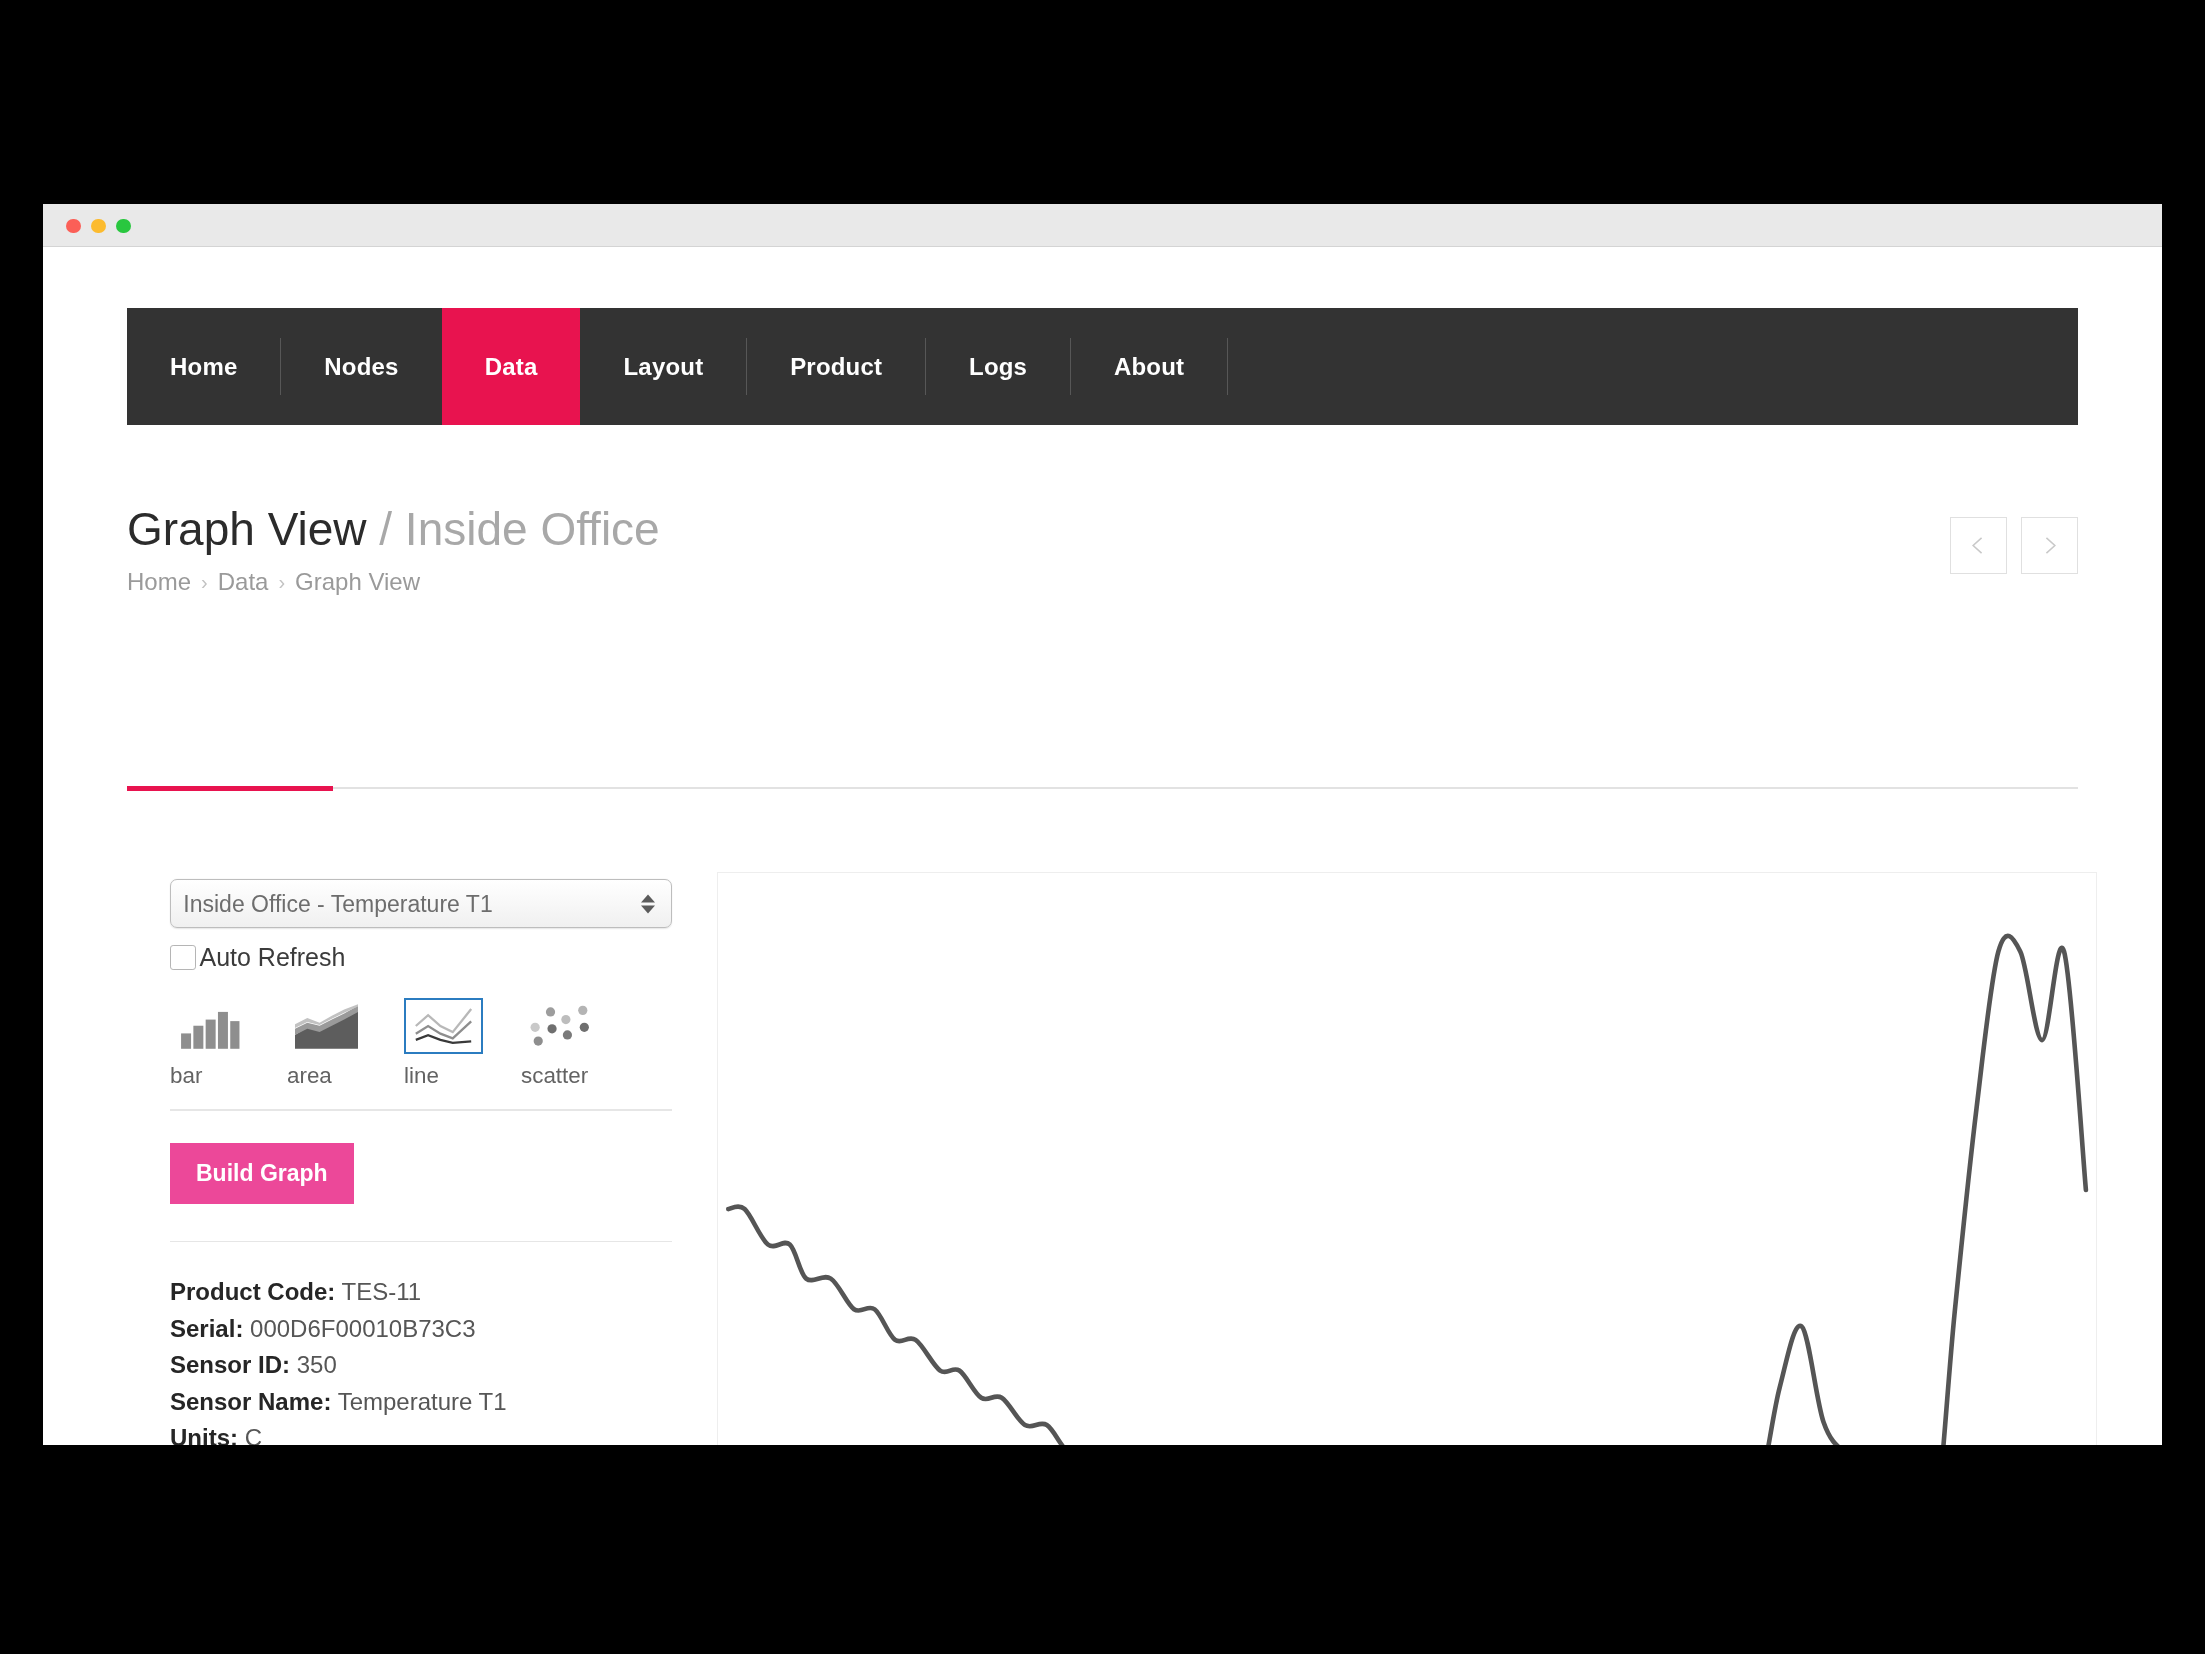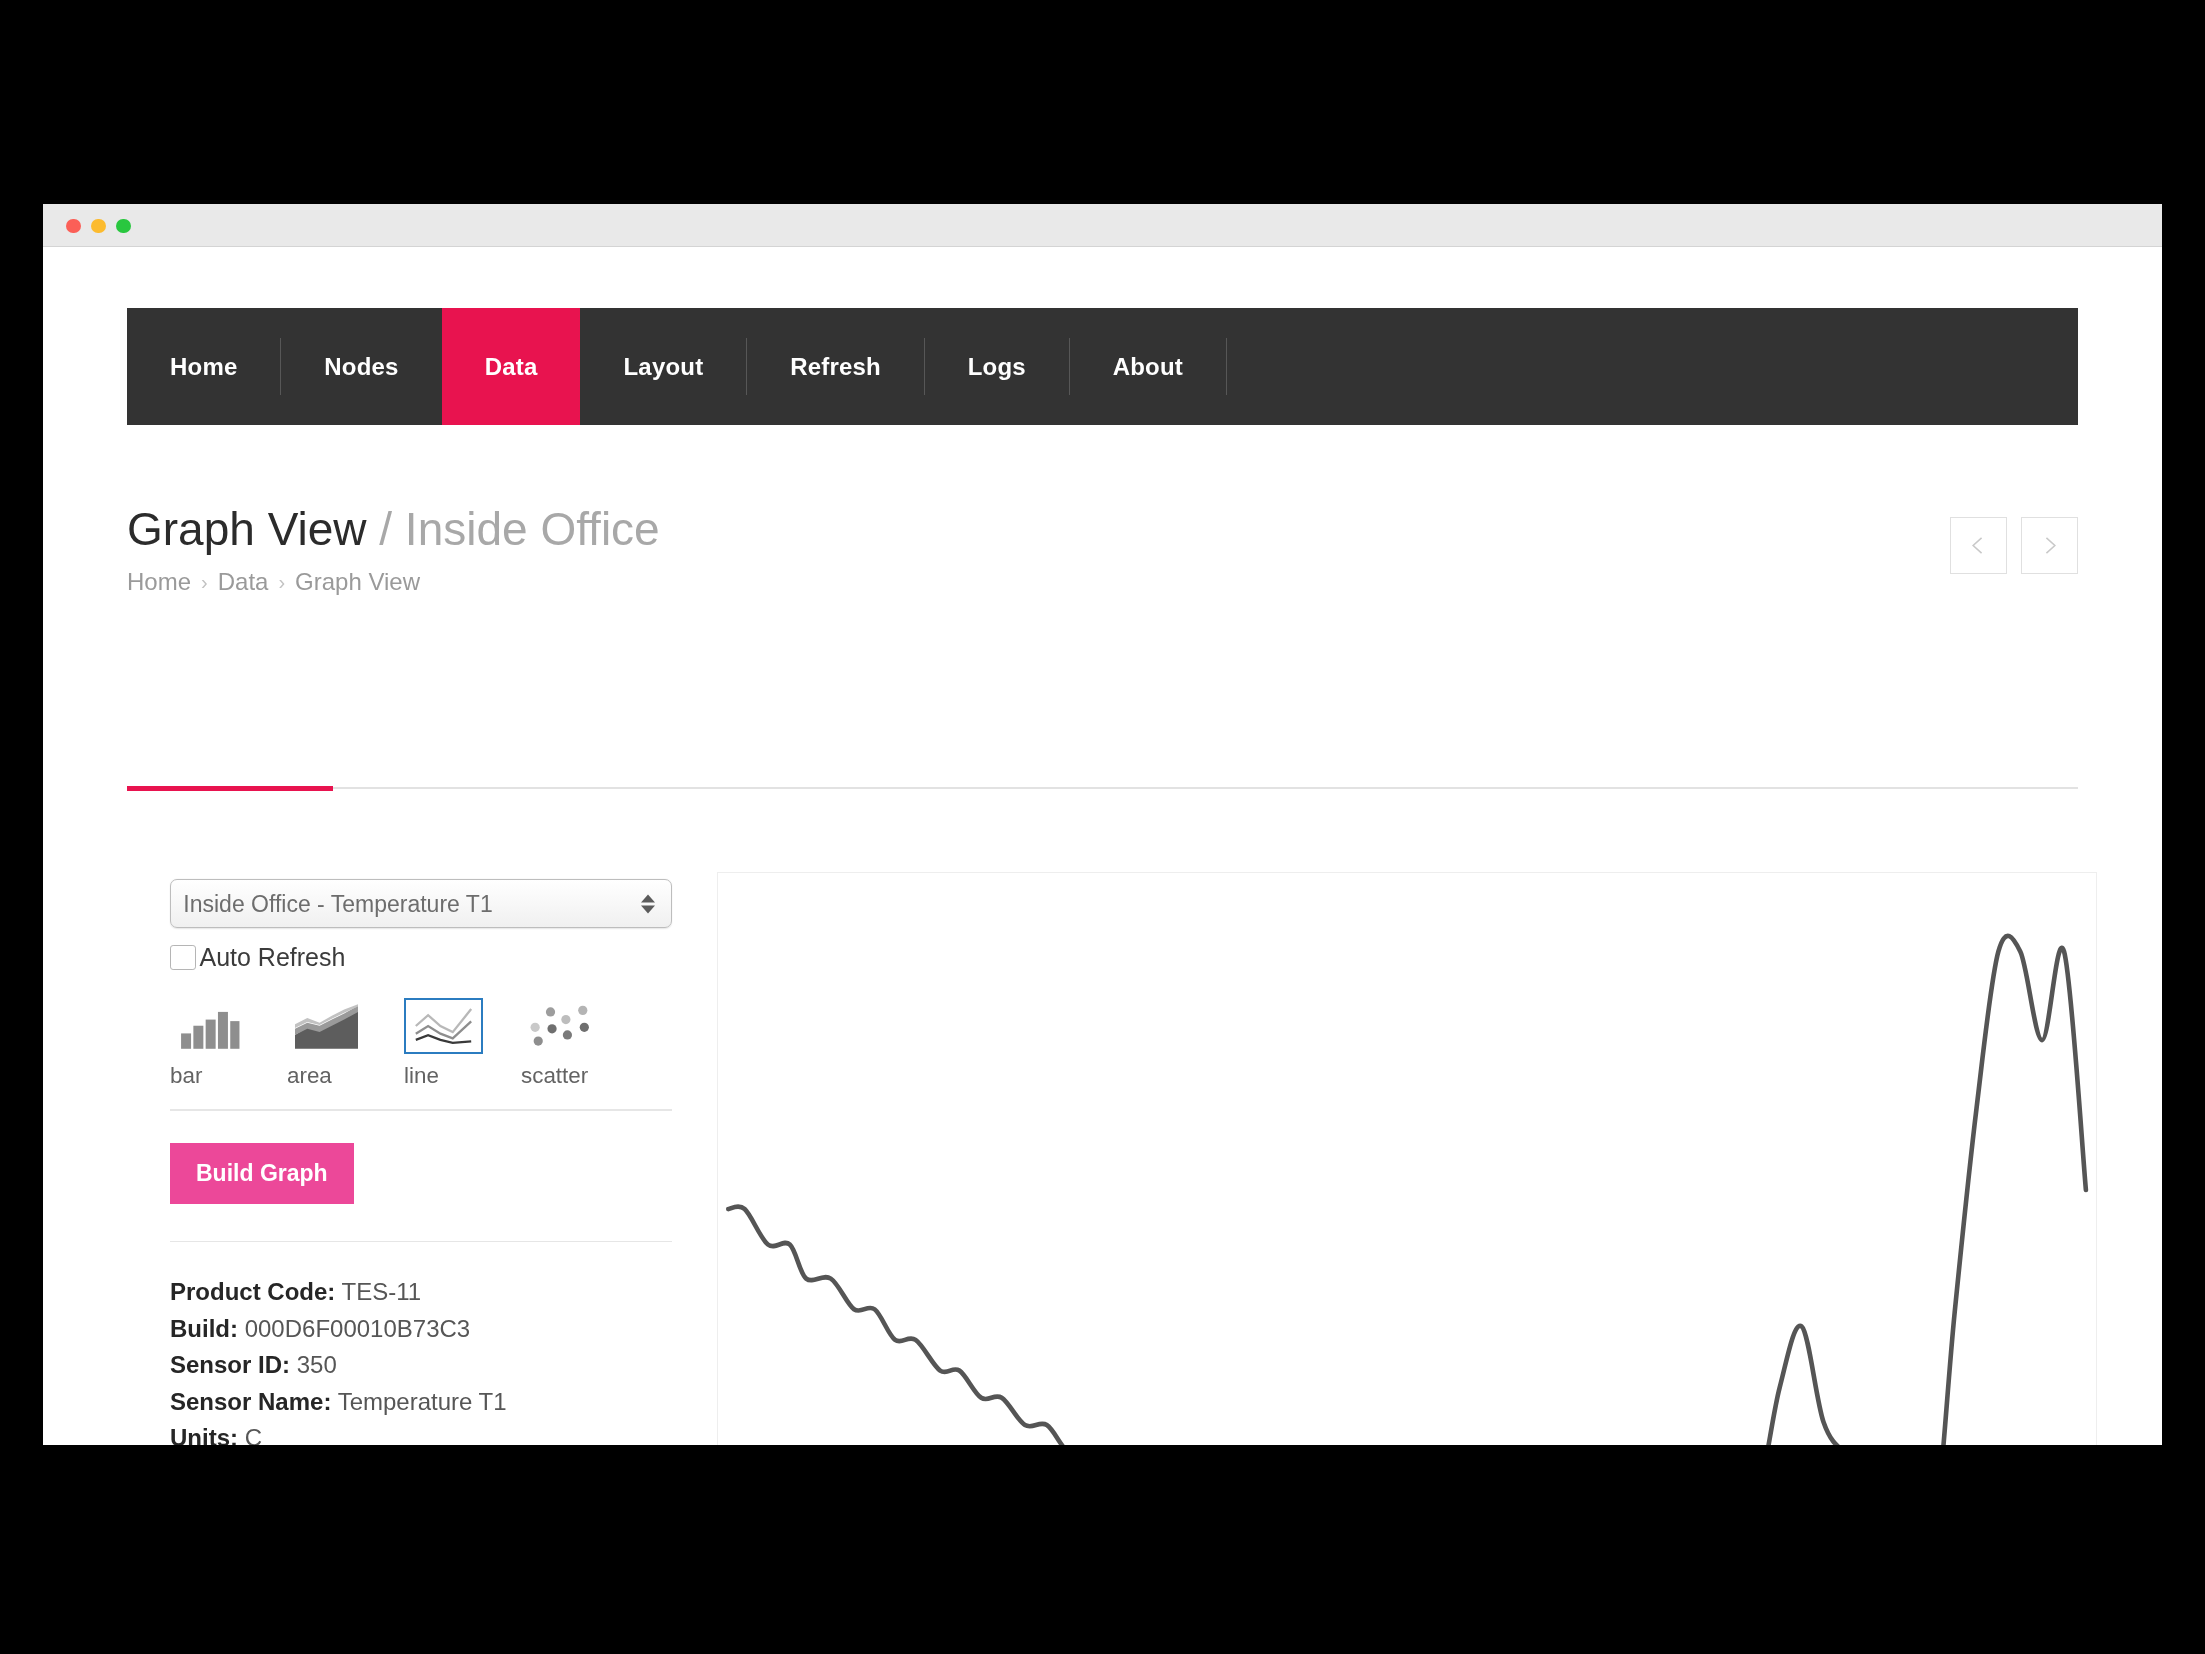--- a/index.html
+++ b/index.html
@@ -163,21 +163,21 @@
           <span>Nodes</span>
         </div>
       <div class="nav-item active">
           <span>Data</span>
         </div>
       <div class="nav-item">
           <span>Layout</span>
         </div>
       <div class="nav-div"></div>
       <div class="nav-item">
-          <span>Refresh</span>
+          <span>Product</span>
         </div>
       <div class="nav-div"></div>
       <div class="nav-item">
           <span>Logs</span>
         </div>
       <div class="nav-div"></div>
       <div class="nav-item">
           <span>About</span>
         </div>
       <div class="nav-div"></div>
@@ -288,21 +288,21 @@
       <button id="build-graph">Build Graph</button>
 
       <div id="sep2"></div>
 
       <div id="meta">
         <div>
           <span class="k">Product Code:</span>
           <span class="v">TES-11</span>
         </div>
         <div>
-          <span class="k">Build:</span>
+          <span class="k">Serial:</span>
           <span class="v">000D6F00010B73C3</span>
         </div>
         <div>
           <span class="k">Sensor ID:</span>
           <span class="v">350</span>
         </div>
         <div>
           <span class="k">Sensor Name:</span>
           <span class="v">Temperature T1</span>
         </div>

